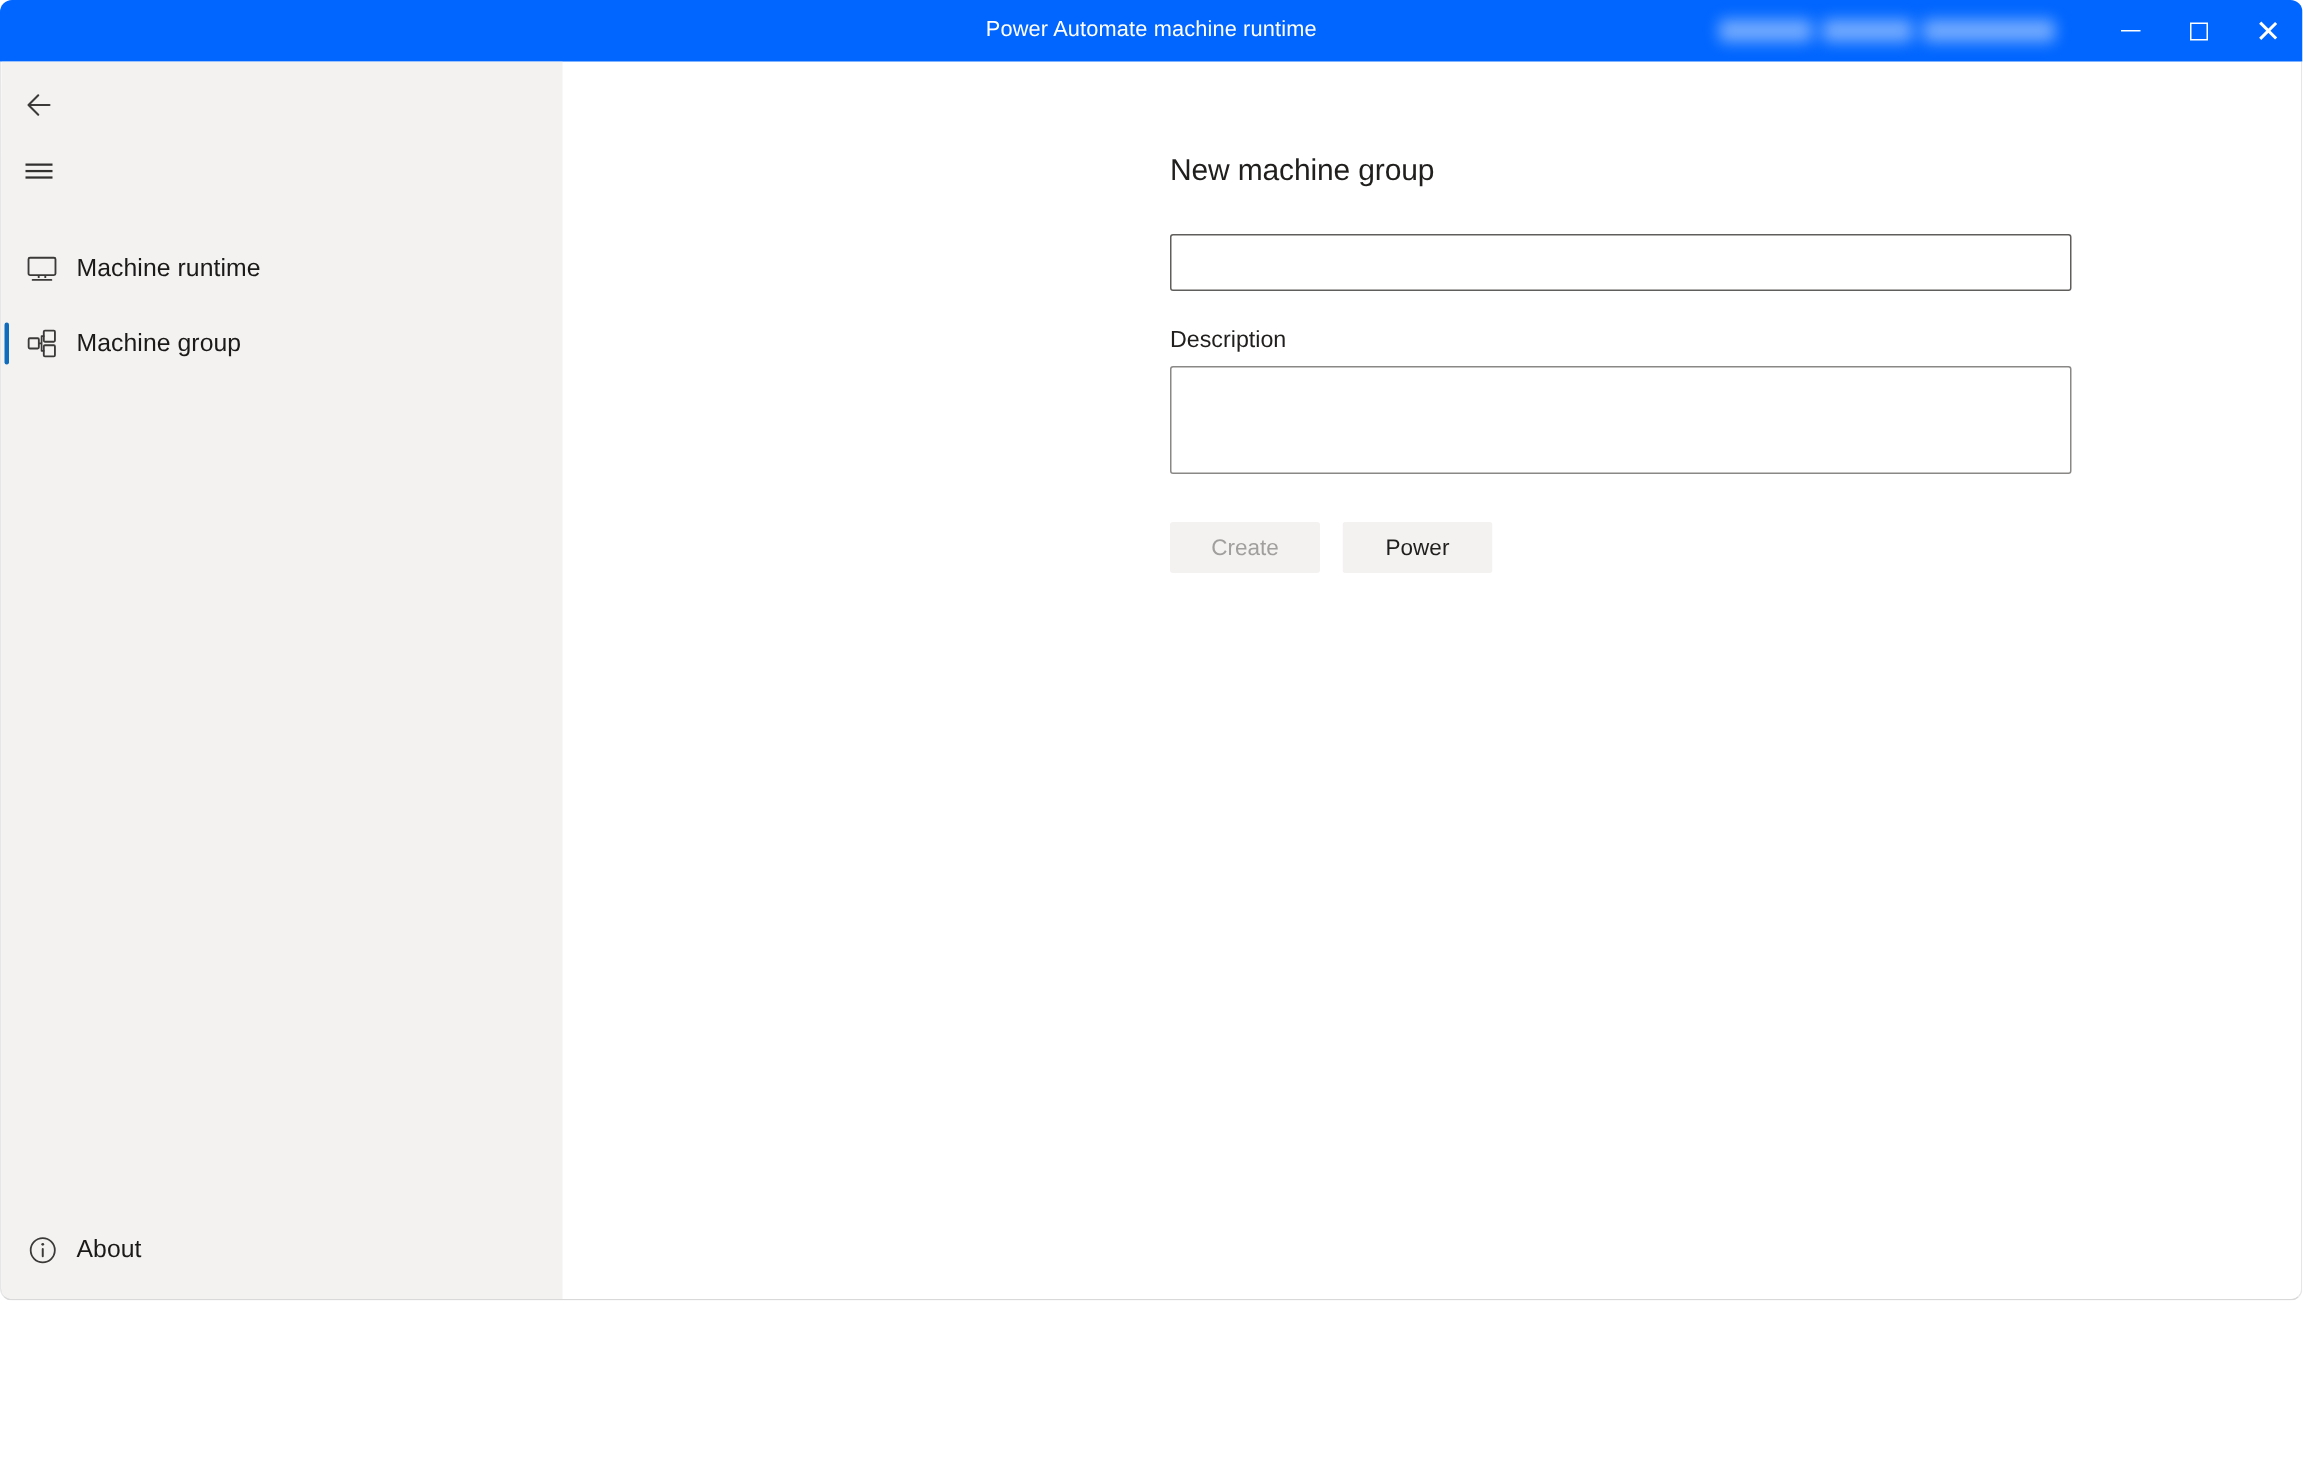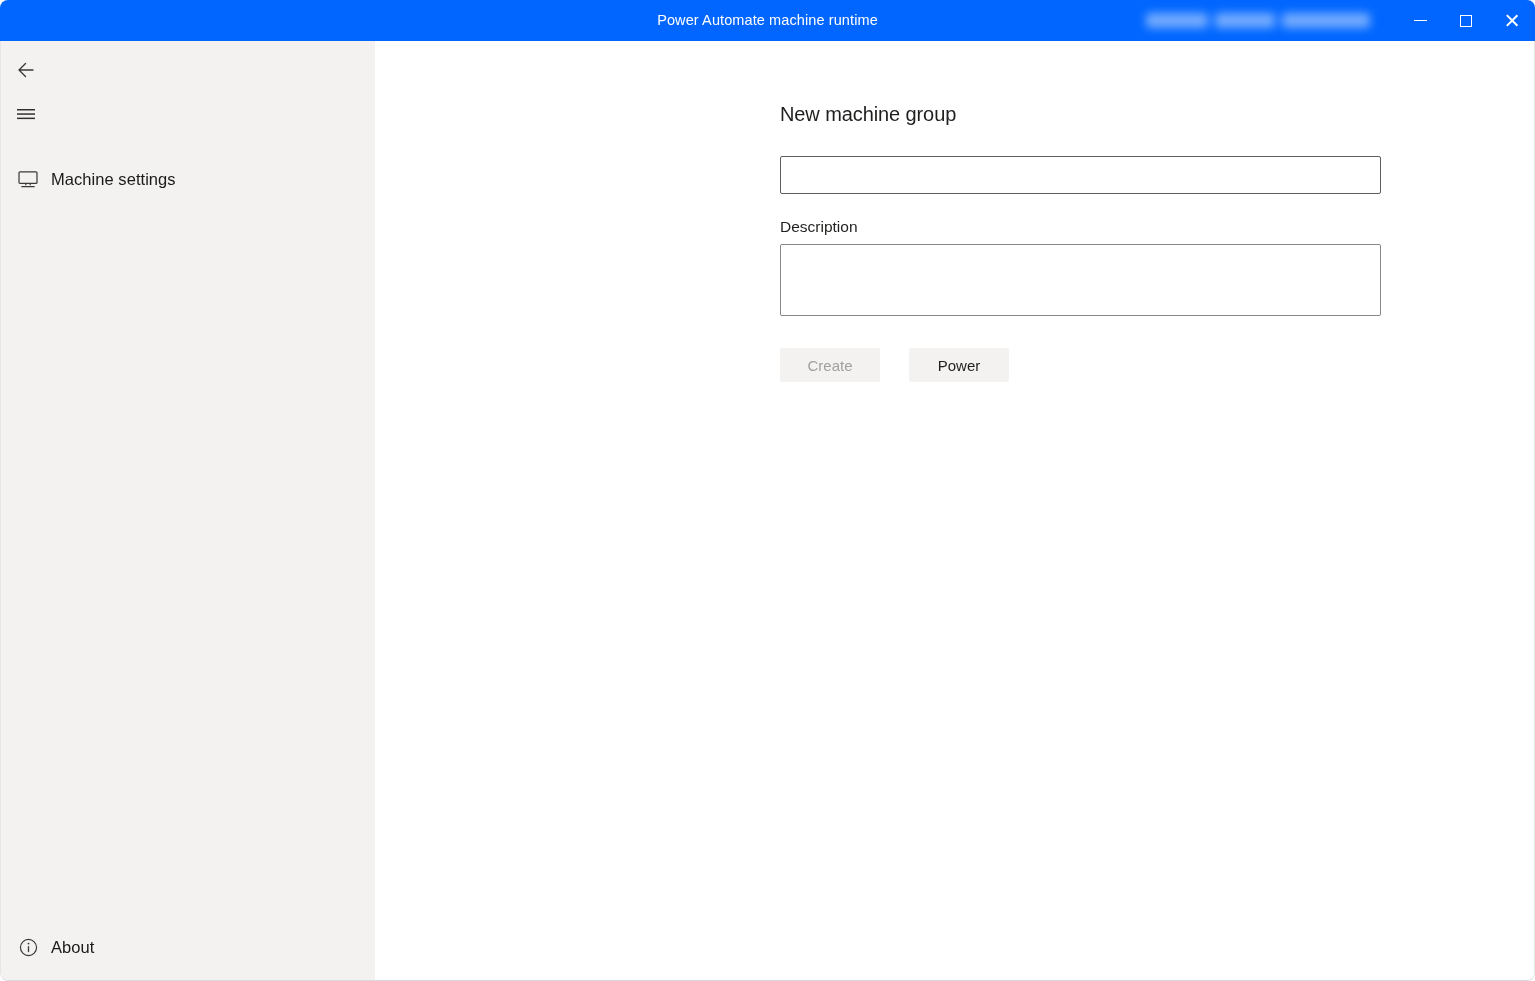--- a/index.html
+++ b/index.html
@@ -8,21 +8,21 @@
     width: 1535px;
     height: 981px;
     overflow: hidden;
     background: #ffffff;
     font-family: "Liberation Sans", sans-serif;
   }
 
   #app {
     position: relative;
     width: 1535px;
-    height: 981px;
+    height: 867px;
     background: #ffffff;
     display: flex;
     flex-direction: column;
   }
 
   
   .titlebar {
     position: relative;
     height: 41px;
     flex: 0 0 41px;
@@ -245,21 +245,21 @@
     font-family: "Liberation Sans", sans-serif;
     font-size: 15px;
     color: #201f1e;
     padding: 7px 9px;
     outline: none;
     resize: none;
   }
 
   .button-row {
     display: flex;
-    gap: 29px;
+    gap: 15px;
     margin-top: 32px;
   }
 
   .btn {
     min-width: 100px;
     height: 34px;
     padding: 0 18px;
     border: 1px solid transparent;
     border-radius: 2px;
     font-family: "Liberation Sans", sans-serif;
@@ -323,23 +323,34 @@
       <div class="nav-list">
 
         <div class="nav-item">
           <span class="nav-icon">
             <svg width="22" height="22" viewBox="0 0 24 24" fill="none">
               <rect x="2.2" y="4.2" width="19.6" height="12.6" rx="1.1" stroke="#3b3a39" stroke-width="1.35"></rect>
               <path d="M9.6 16.8v2.1M14.4 16.8v2.1" stroke="#3b3a39" stroke-width="1.35"></path>
               <path d="M5.2 20.3h13.6" stroke="#3b3a39" stroke-width="1.35" stroke-linecap="round"></path>
             </svg>
           </span>
-          <span class="nav-label">Machine settings</span>
-        </div>
-
+          <span class="nav-label">Machine runtime</span>
+        </div>
+
+        <div class="nav-item selected">
+          <span class="nav-icon">
+            <svg width="22" height="22" viewBox="0 0 24 24" fill="none">
+              <rect x="13.3" y="2.6" width="8.1" height="8.1" rx="0.8" stroke="#3b3a39" stroke-width="1.35"></rect>
+              <rect x="13.3" y="13.3" width="8.1" height="8.1" rx="0.8" stroke="#3b3a39" stroke-width="1.35"></rect>
+              <rect x="2.3" y="8.2" width="7.4" height="7.4" rx="0.8" stroke="#3b3a39" stroke-width="1.35"></rect>
+              <path d="M9.7 11.9h2.0V6.6h1.6M9.7 11.9h2.0v5.4h1.6" stroke="#3b3a39" stroke-width="1.25" stroke-linecap="round" stroke-linejoin="round"></path>
+            </svg>
+          </span>
+          <span class="nav-label">Machine group</span>
+        </div>
 
       </div>
 
       <div class="nav-spacer"></div>
 
       <div class="nav-bottom">
         <div class="nav-item">
           <span class="nav-icon">
             <svg width="21" height="21" viewBox="0 0 24 24" fill="none">
               <circle cx="12" cy="12" r="9.2" stroke="#3b3a39" stroke-width="1.35"></circle>

